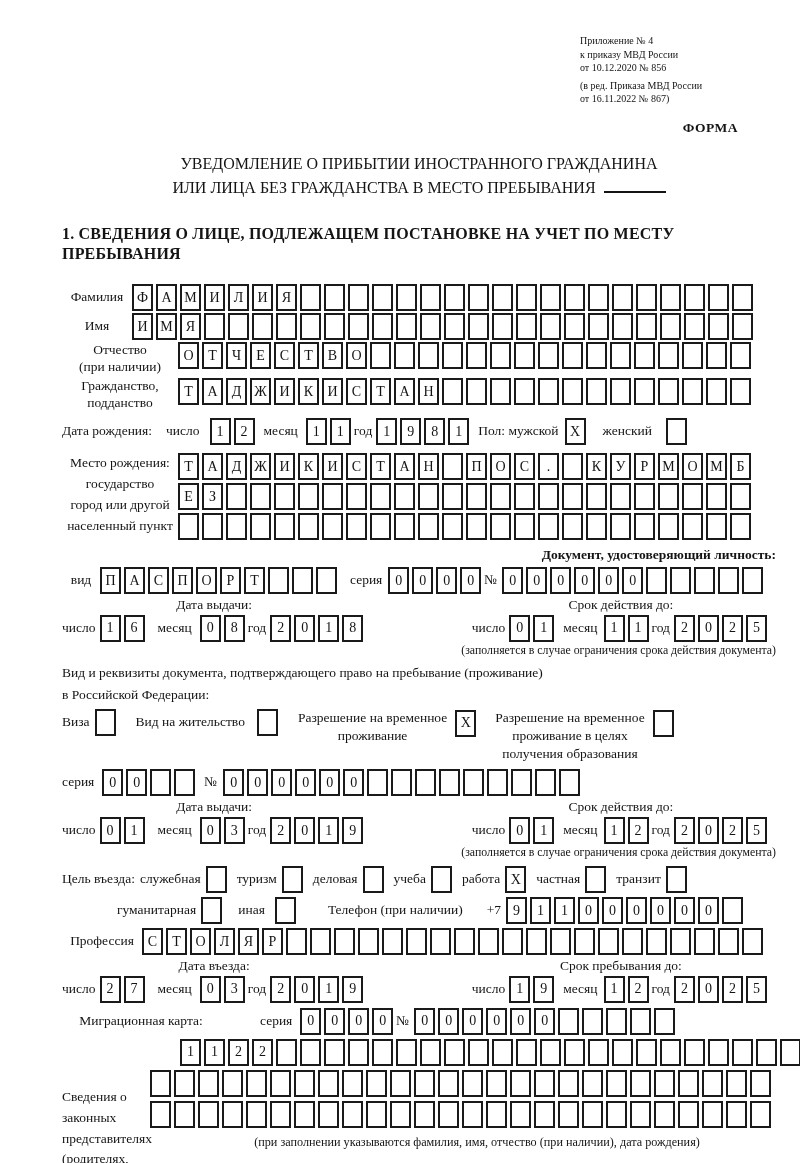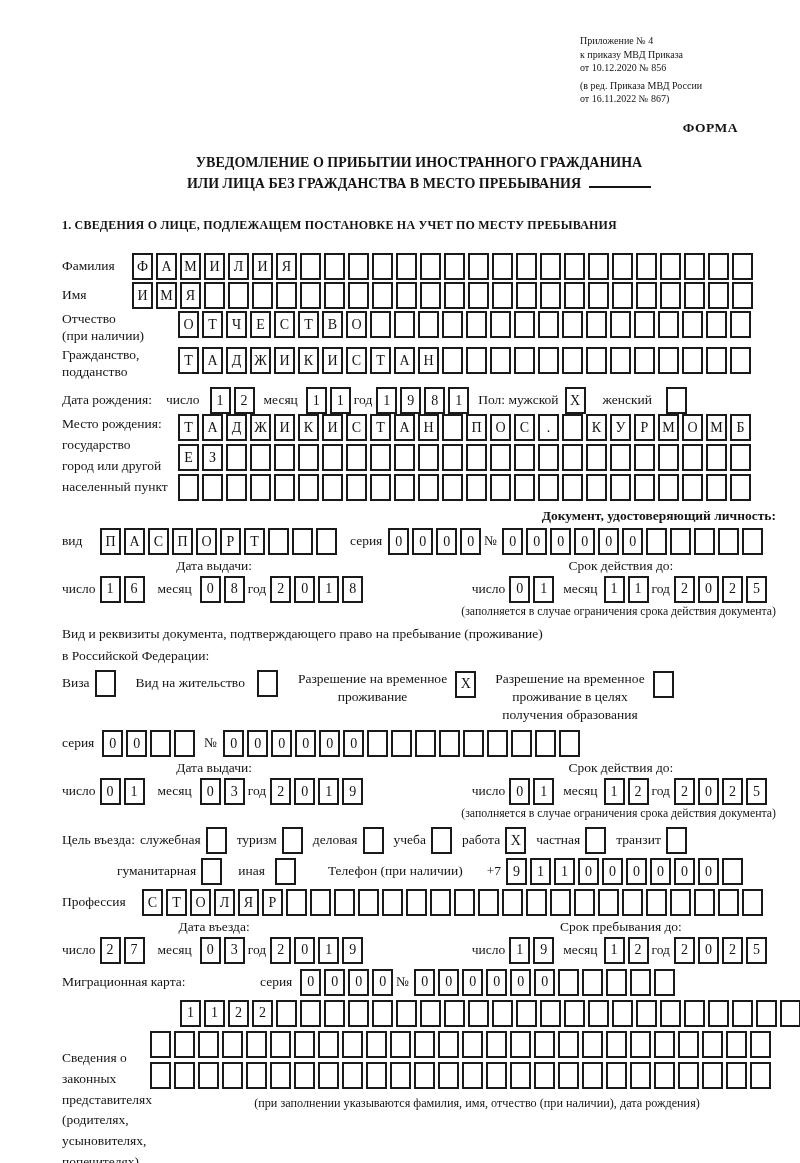--- a/index.html
+++ b/index.html
@@ -4,32 +4,32 @@
 <style>
   html,body{margin:0;padding:0;background:#fff;}
   .page{
     width:800px;height:1163px;box-sizing:border-box;background:#fff;color:#141414;
     font-family:"Liberation Serif", serif;font-size:13.5px;line-height:1.25;
     padding:34px 24px 0 62px;overflow:hidden;position:relative;
   }
   .appendix{margin-left:auto;width:196px;font-size:10px;line-height:1.35;}
   .appendix .rev{margin-top:4px;}
   .form-label{text-align:right;font-weight:bold;margin:14px 38px 0 0;font-size:13.5px;letter-spacing:.5px;}
-  .title{ text-align:center;font-weight:bold;font-size:14px;line-height:1.5;margin-top:16px;}
+  .title{ text-align:center;font-weight:normal;font-size:16px;line-height:1.5;margin-top:16px;}
   .title-underline{display:inline-block;width:62px;border-bottom:2px solid #141414;margin-left:8px;vertical-align:baseline;}
-  .section-heading{font-weight:bold;font-size:12px;margin-top:24px;letter-spacing:.2px;}
+  .section-heading{font-weight:bold;font-size:16px;margin-top:24px;letter-spacing:.2px;}
   .row{display:flex;align-items:center;margin-top:2px;}
   .row.top{align-items:flex-start;}
   .cells{display:inline-flex;flex:none;}
   .cell{
     display:inline-flex;flex:none;align-items:center;justify-content:center;
     width:17px;height:23px;border:2px solid #1a1a1a;margin-right:3px;
     font-size:14px;background:#fff;
   }
-  .lbl{flex:none;}
+  .lbl{flex:none;text-align:center;}
   .lw70{width:70px;}
   .lw116{width:116px;}
   .ml6{margin-left:6px;} .ml10{margin-left:10px;} .ml14{margin-left:14px;}
   .stack{display:flex;flex-direction:column;}
   .stack .cells{margin-bottom:3px;}
   .doc-heading{text-align:right;font-weight:bold;margin:4px 0 3px 0;}
   .dates{display:flex;margin-top:3px;}
   .dgroup{display:flex;flex-direction:column;}
   .dgroup .dhead{text-align:center;margin-bottom:1px;}
   .dgroup .dline{display:flex;align-items:center;}
@@ -47,21 +47,21 @@
   .reps .cellcol .cells{margin-bottom:4px;}
   .note-center{font-size:12.2px;margin-top:3px;text-align:center;}
 </style>
 </head>
 <body>
 
 <div class="page">
 
   <div class="appendix">
     <div>Приложение № 4</div>
-    <div>к приказу МВД Приказа</div>
+    <div>к приказу МВД России</div>
     <div>от 10.12.2020 № 856</div>
     <div class="rev">(в ред. Приказа МВД России</div>
     <div>от 16.11.2022 № 867)</div>
   </div>
 
   <div class="form-label">ФОРМА</div>
 
   <div class="title">
     <div>УВЕДОМЛЕНИЕ О ПРИБЫТИИ ИНОСТРАННОГО ГРАЖДАНИНА</div>
     <div><span>ИЛИ ЛИЦА БЕЗ ГРАЖДАНСТВА В МЕСТО ПРЕБЫВАНИЯ</span><span class="title-underline"></span></div>
@@ -221,21 +221,21 @@
     <span class="lbl ml6">Пол: мужской</span>
     <span class="cells ml6">
         <span class="cell">X</span>
       </span>
     <span class="lbl ml14">женский</span>
     <span class="cells ml14">
         <span class="cell"></span>
       </span>
   </div>
 
-  <div class="row top" style="margin-top:0;">
+  <div class="row top" style="margin-top:8px;">
     <span class="lbl lw116 stack" style="line-height:1.55;">
       <span>Место рождения:</span>
       <span>государство</span>
       <span>город или другой</span>
       <span>населенный пункт</span>
     </span>
     <span class="stack">
       <span class="cells">
           <span class="cell">Т</span>
           <span class="cell">А</span>

